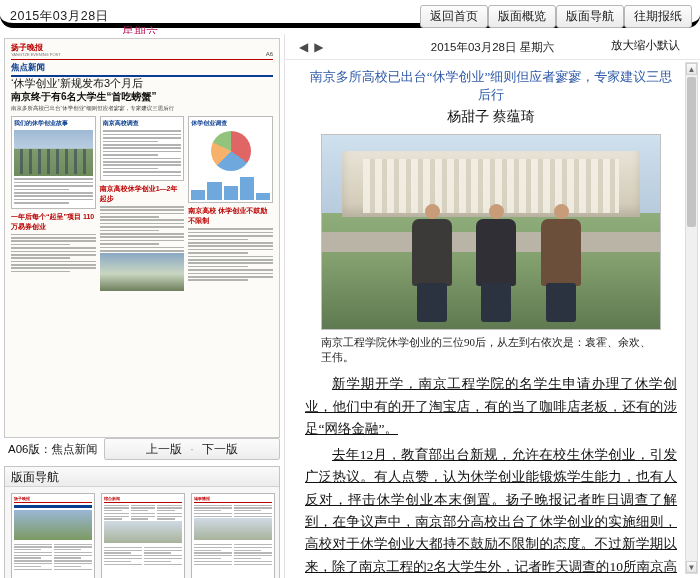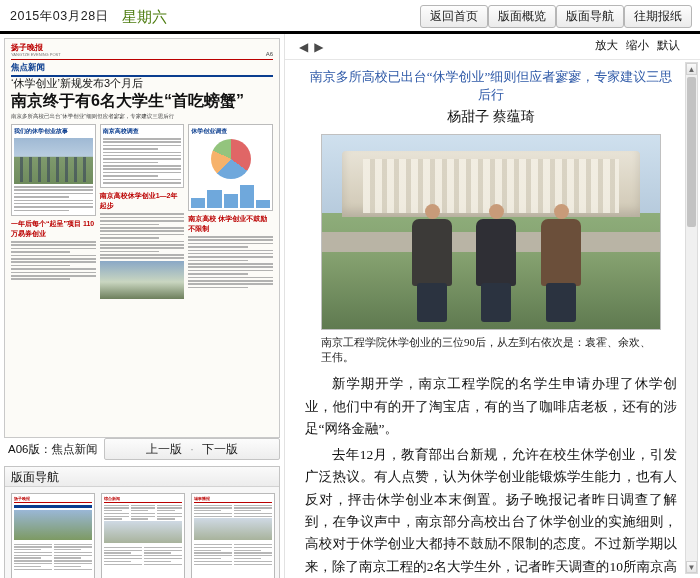--- a/index.html
+++ b/index.html
@@ -11,32 +11,33 @@
     background: #ffffff;
   }
   .app {
     position: relative;
     width: 700px; height: 578px;
     background: #fff;
   }
   
   .topbar {
     position: absolute; left: 0; top: 0;
-    width: 700px; height: 34px;
+    width: 700px; height: 28px;
     background: #ffffff;
-    border-bottom: 3px solid #000000;
+    border-bottom: 5px solid #000000;
+    border-radius: 13px;
   }
   .topbar .date {
     position: absolute; left: 10px; top: 8px;
     font-size: 12.5px; color: #222;
     letter-spacing: .5px;
   }
   .topbar .weekday {
-    position: absolute; left: 122px; top: 8px;
-    font-size: 15px; color: #4d7c0f;
+    position: absolute; left: 122px; top: 24px;
+    font-size: 12px; color: #be185d;
   }
   .nav-buttons {
     position: absolute; right: 8px; top: 5px;
     display: flex; 
   }
   .nav-btn {
     display: inline-block;
     min-width: 64px;
     height: 23px; line-height: 21px;
     padding: 0 9px;
@@ -77,21 +78,21 @@
   .np-logo small { display:block; color:#777; font-size:4px; font-weight:normal;}
   .np-folio { font-size: 6px; color: #444; }
   .np-sec {
     margin-top: 2px;
     font-size: 8.5px; color: #0a3d8f; font-weight: bold;
     border-bottom: 2px solid #0a3d8f; padding-bottom: 1px; font-family: Liberation Serif, serif;
   }
   .np-head1 {
     font-size: 11px; font-weight: normal; color: #111; line-height: 1.25;
   }
-  .np-head2 { font-size: 16px; font-weight: bold; color: #111; line-height: 1.25; }
+  .np-head2 { font-size: 10px; font-weight: bold; color: #111; line-height: 1.25; }
   .np-sub { margin-top: 2px; font-size: 5.5px; color: #444; }
   .np-cols { display: flex; gap: 4px; margin-top: 4px; }
   .np-col { flex: 1; }
   .np-box {
     border: 1px solid #bbb; padding: 2px; margin-bottom: 3px;
     background: #fff;
   }
   .np-boxtitle { font-size: 6px; color: #0a3d8f; font-weight: bold; margin-bottom: 2px; }
   .np-photo {
     width: 100%; height: 46px;
@@ -184,21 +185,21 @@
     position: absolute; left: 14px; top: 6px;
     font-size: 12px; color: #4a4a4a; letter-spacing: 6px;
     cursor: pointer;
   }
   .art-date {
     position: absolute; left: 0; right: 0; top: 6px;
     text-align: center; font-size: 11.5px; color: #222;
   }
   .zoom-ctrls {
     position: absolute; right: 20px; top: 4px;
-    display: flex; gap: 8px; font-size: 11.5px; color: #111;
+    display: flex; font-size: 11.5px; color: #111;
   }
   .zoom-ctrls span { cursor: pointer; }
 
   .article {
     position: absolute; left: 0; top: 26px;
     width: 414px; height: 518px;
     overflow: hidden;
     padding: 6px 22px 0 20px;
   }
   .art-title {
@@ -265,20 +266,21 @@
     font-family: "Liberation Serif", serif;
     font-size: 11px; color: #222; text-align: left;
   }
   .art-body p {
     font-family: "Liberation Serif", serif;
     font-size: 13.5px; color: #111;
     line-height: 1.65;
     margin: 0 0 4px 0;
     text-align: justify;
     text-indent: 2em;
+    text-decoration: underline;
   }
   
   .vscroll {
     position: absolute; right: 2px; top: 28px;
     width: 13px; height: 512px;
     background: #f0f0f0; border: 1px solid #dcdcdc;
   }
   .vscroll .thumbbar {
     position: absolute; left: 1px; top: 14px; width: 9px; height: 150px;
     background: #c3c3c3; border-radius: 2px;
@@ -581,20 +583,21 @@
       </div>
     </div>
   </div>
 
   <div class="right-col">
 
     <div class="art-toolbar">
       <div class="arrows">
         <span>◀</span><span>▶</span>
       </div>
+      <div class="art-date">2015年03月28日  星期六</div>
       <div class="zoom-ctrls">
         <span>放大</span>
         <span>缩小</span>
         <span>默认</span>
       </div>
     </div>
 
     <div class="article">
       <div class="art-subtitle">南京多所高校已出台“休学创业”细则但应者寥寥，专家建议三思后行</div>
       <div class="art-byline">杨甜子  蔡蕴琦</div>

